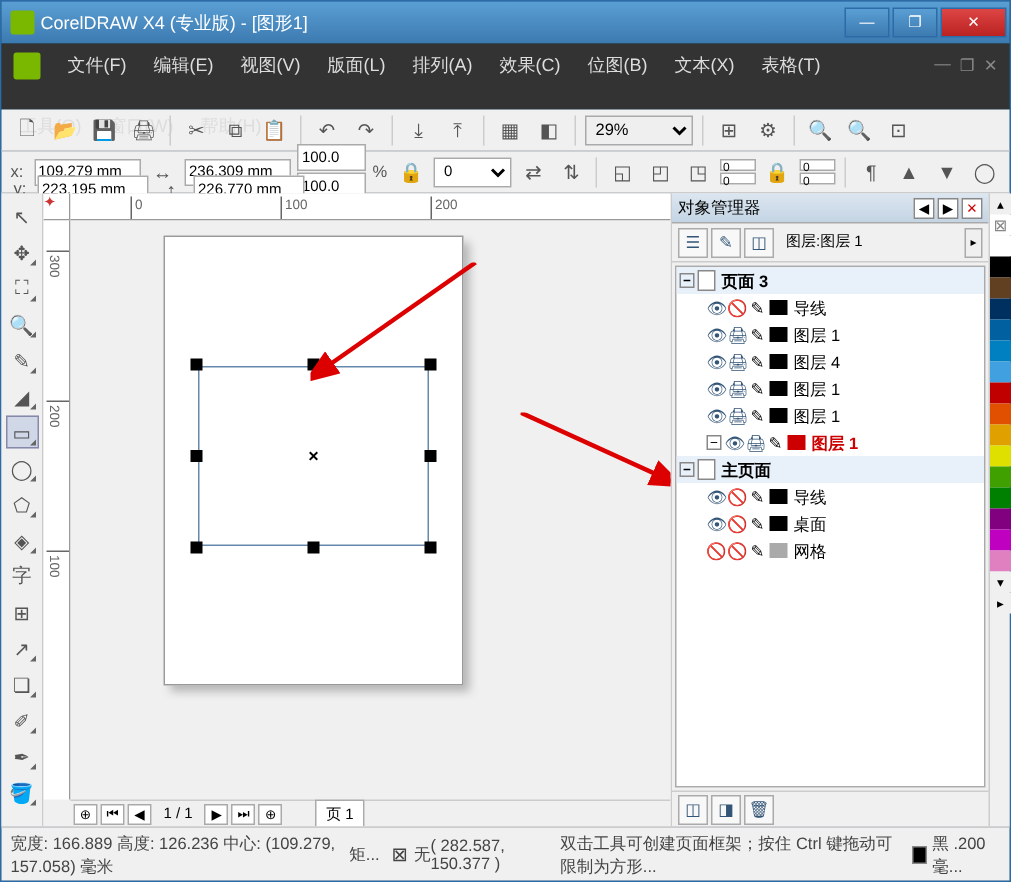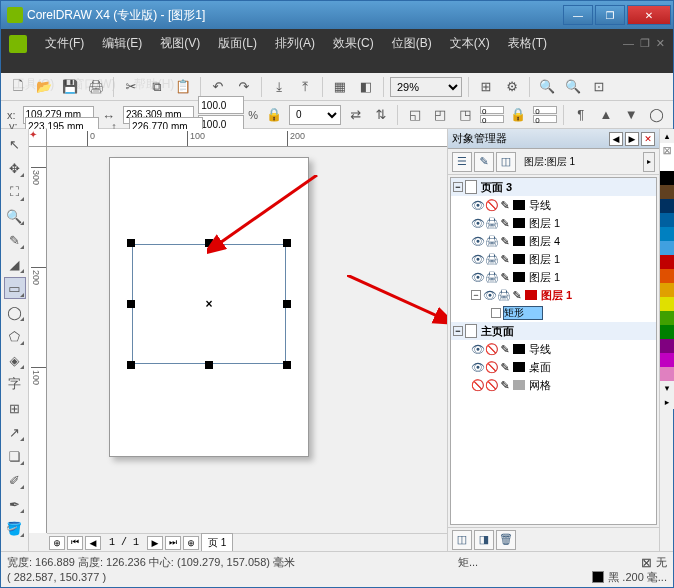--- a/index.html
+++ b/index.html
@@ -44,22 +44,22 @@
 .handle { position: absolute; width: 8px; height: 8px; background: #000; }
 .h-nw { top: -6px; left: -6px; } .h-n { top: -6px; left: 50%; margin-left: -4px; } .h-ne { top: -6px; right: -6px; }
 .h-w { top: 50%; left: -6px; margin-top: -4px; } .h-e { top: 50%; right: -6px; margin-top: -4px; }
 .h-sw { bottom: -6px; left: -6px; } .h-s { bottom: -6px; left: 50%; margin-left: -4px; } .h-se { bottom: -6px; right: -6px; }
 .center-x { position: absolute; top: 50%; left: 50%; transform: translate(-50%,-50%); font-size: 12px; font-weight: bold; }
 .arrow { position: absolute; pointer-events: none; }
 .arrow1 { top: 28px; left: 160px; }
 .arrow2 { top: 128px; left: 300px; }
 .page-nav { position: absolute; bottom: 0; left: 18px; right: 0; height: 18px; background: #f0f0f0; border-top: 1px solid #ccc; display: flex; align-items: center; font-size: 10px; gap: 2px; padding: 0 2px; }
 .nav-btn { width: 16px; height: 14px; border: 1px solid #aaa; background: #fff; display: flex; align-items: center; justify-content: center; cursor: pointer; font-size: 9px; }
-.page-label { padding: 0 6px; font-family: Liberation Mono, monospace; }
-.tab { border: 1px solid #aaa; background: #fff; padding: 0 6px; height: 19px; display: flex; align-items: center; }
+.page-label { padding: 0 6px; }
+.tab { border: 1px solid #aaa; background: #fff; padding: 0 6px; height: 19px; display: flex; align-items: center; margin-left: 20px; }
 .right-panel { width: 226px; background: #f0f0f0; border-left: 1px solid #ccc; display: flex; }
 .docker { flex: 1; display: flex; flex-direction: column; }
 .docker-title { height: 20px; background: linear-gradient(#dce6f0,#c4d4e4); border-bottom: 1px solid #aaa; display: flex; align-items: center; padding: 0 4px; font-size: 11px; justify-content: space-between; }
 .docker-title-btns { display: flex; gap: 2px; }
 .dock-x { width: 14px; height: 14px; border: 1px solid #888; background: #fff; display: flex; align-items: center; justify-content: center; font-size: 9px; cursor: pointer; }
 .docker-tb { height: 26px; border-bottom: 1px solid #ccc; display: flex; align-items: center; padding: 0 4px; gap: 2px; }
 .dbtn { width: 20px; height: 20px; border: 1px solid #aaa; background: #f8f8f8; display: flex; align-items: center; justify-content: center; font-size: 11px; cursor: pointer; color: #357; }
 .layer-sel { display: flex; font-size: 10px; margin-left: 6px; line-height: 11px; }
 .fly-btn { width: 12px; height: 20px; border: 1px solid #aaa; display: flex; align-items: center; justify-content: center; font-size: 8px; cursor: pointer; margin-left: auto; }
 .tree { flex: 1; background: #fff; border: 1px solid #aaa; margin: 2px; overflow-y: auto; font-size: 11px; }
@@ -77,21 +77,21 @@
 .swatch.gray { background: #aaa; }
 .layer-name { padding-left: 2px; }
 .layer-name.red { color: #c00; font-weight: bold; }
 .rect-entry { margin-left: 40px; display: flex; align-items: center; gap: 2px; height: 18px; }
 .rect-entry input { width: 40px; height: 14px; font-size: 10px; background: #8cf; border: 1px solid #357; }
 .rect-ico { width: 10px; height: 10px; border: 1px solid #888; }
 .docker-foot { height: 24px; border-top: 1px solid #ccc; display: flex; align-items: center; padding: 0 4px; gap: 2px; }
 .color-pal { width: 14px; display: flex; flex-direction: column; border-left: 1px solid #ccc; }
 .pal-sw { width: 14px; height: 14px; cursor: pointer; }
 .pal-nav { width: 14px; height: 14px; display: flex; align-items: center; justify-content: center; font-size: 9px; cursor: pointer; background: #f0f0f0; }
-.statusbar { position: absolute; bottom: 0; left: 0; right: 0; height: 36px; background: #f0f0f0; border-top: 1px solid #ccc; font-size: 11px; color: #444; padding: 2px 6px; display: flex; flex-direction: column; justify-content: center; }
+.statusbar { position: absolute; bottom: 0; left: 0; right: 0; height: 36px; background: #f0f0f0; border-top: 1px solid #ccc; font-size: 11px; color: #444; padding: 2px 6px; display: flex; flex-direction: row; justify-content: center; }
 .status-row { display: flex; align-items: center; gap: 8px; }
 .fill-ind { display: flex; align-items: center; gap: 4px; margin-left: auto; }
 .fill-sw { width: 12px; height: 12px; border: 1px solid #888; }
 .origin-cross { position: absolute; top: 0; left: 0; font-size: 10px; color: #c33; }
 </style>
 </head>
 <body>
 
 <div class="window">
 
@@ -338,24 +338,20 @@
             <span class="swatch"></span>
               <span class="layer-name">图层 1</span>
           </div>
           <div class="tree-row" style="padding-left:20px">
             <span class="exp">−</span>
             <span class="eye">👁</span>
               <span class="print">🖨</span>
               <span class="pen">✎</span>
             <span class="swatch red"></span>
               <span class="layer-name red">图层 1</span>
-          </div>
-          <div class="rect-entry sel">
-            <span class="rect-ico"></span>
-            <input value="矩形" style="">
           </div>
           <div class="tree-row hdr">
             <span class="exp">−</span>
               <span class="page-ico"></span>
             <span class="layer-name">主页面</span>
           </div>
           <div class="tree-row" style="padding-left:20px">
             <span class="eye">👁</span>
               <span class="print off">🚫</span>
               <span class="pen">✎</span>
@@ -415,20 +411,21 @@
     <div class="status-row">
       <span>宽度: 166.889 高度: 126.236 中心: (109.279, 157.058) 毫米</span>
       <span style="margin-left:auto">矩...</span>
       <span class="fill-ind">
         <span style="font-size:13px">⊠</span>
         <span>无</span>
       </span>
     </div>
     <div class="status-row">
       <span>( 282.587, 150.377 )</span>
+      <span>双击工具可创建页面框架；按住 Ctrl 键拖动可限制为方形...</span>
       <span class="fill-ind">
         <span class="fill-sw" style="background:#000"></span>
         <span>黑 .200 毫...</span>
       </span>
     </div>
   </div>
 
 </div>
 
 </body></html>

